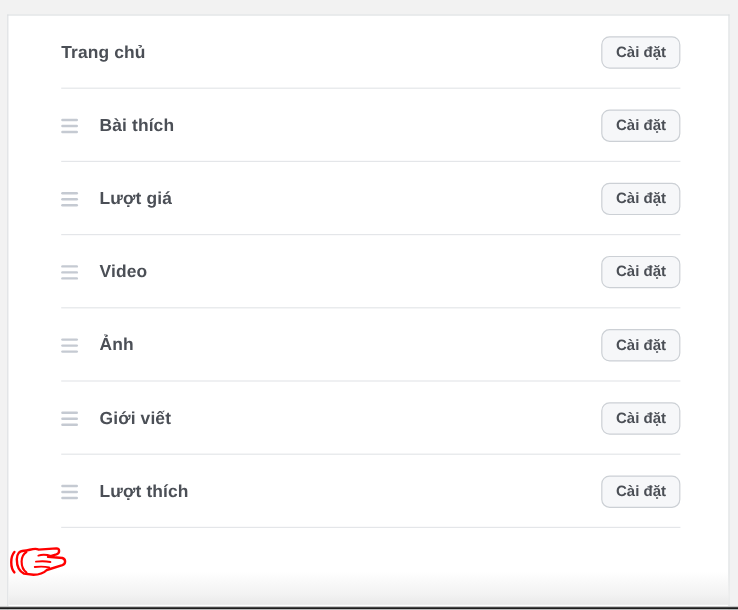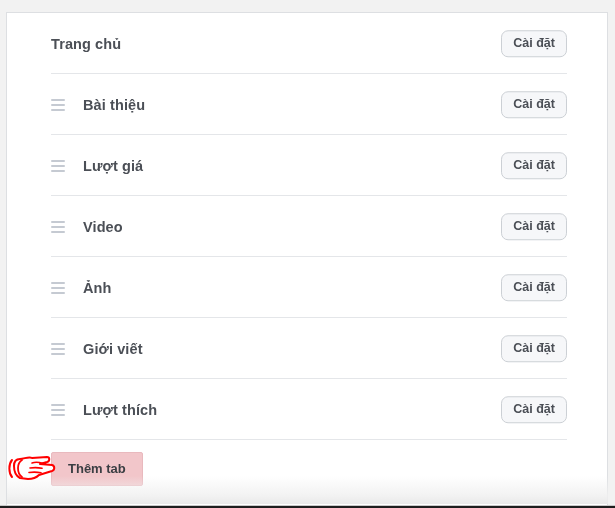--- a/index.html
+++ b/index.html
@@ -192,21 +192,21 @@
           </span>
           <span class="tab-label">Trang chủ</span>
           <button class="settings-button">Cài đặt</button>
         </li>
         <li class="tab-row">
           <span class="drag-handle">
             <span></span>
             <span></span>
             <span></span>
           </span>
-          <span class="tab-label">Bài thiệu</span>
+          <span class="tab-label">Bài thích</span>
           <button class="settings-button">Cài đặt</button>
         </li>
         <li class="tab-row">
           <span class="drag-handle">
             <span></span>
             <span></span>
             <span></span>
           </span>
           <span class="tab-label">Lượt giá</span>
           <button class="settings-button">Cài đặt</button>
@@ -242,23 +242,20 @@
           <span class="drag-handle">
             <span></span>
             <span></span>
             <span></span>
           </span>
           <span class="tab-label">Lượt thích</span>
           <button class="settings-button">Cài đặt</button>
         </li>
       </ul>
 
-    <div class="add-tab-area">
-      <button class="add-tab-button">Thêm tab</button>
-    </div>
 
   </div>
 
   <div id="bottom-fade"></div>
   <div id="bottom-rule"></div>
   <div id="bottom-rule-dark"></div>
 
   <div id="pointer-annotation">
     <svg width="56" height="42" viewBox="0 0 56 42" fill="none" xmlns="http://www.w3.org/2000/svg">
 

